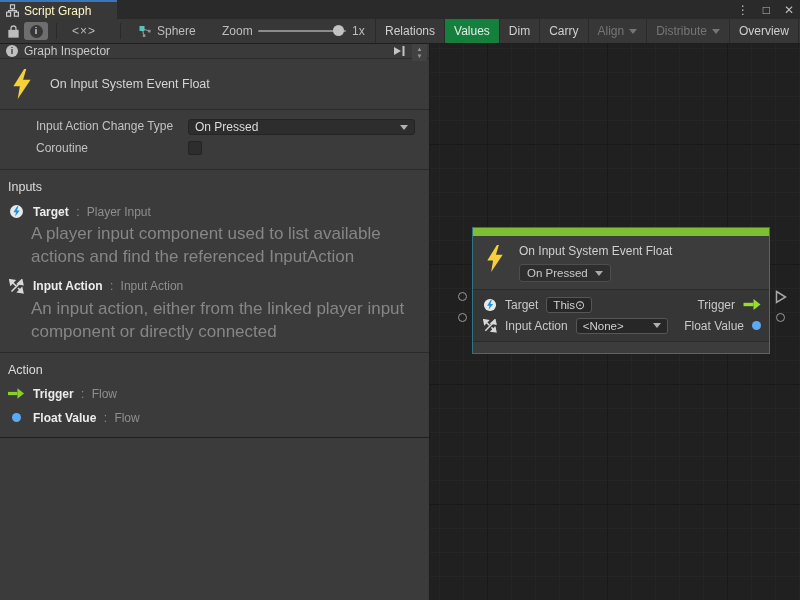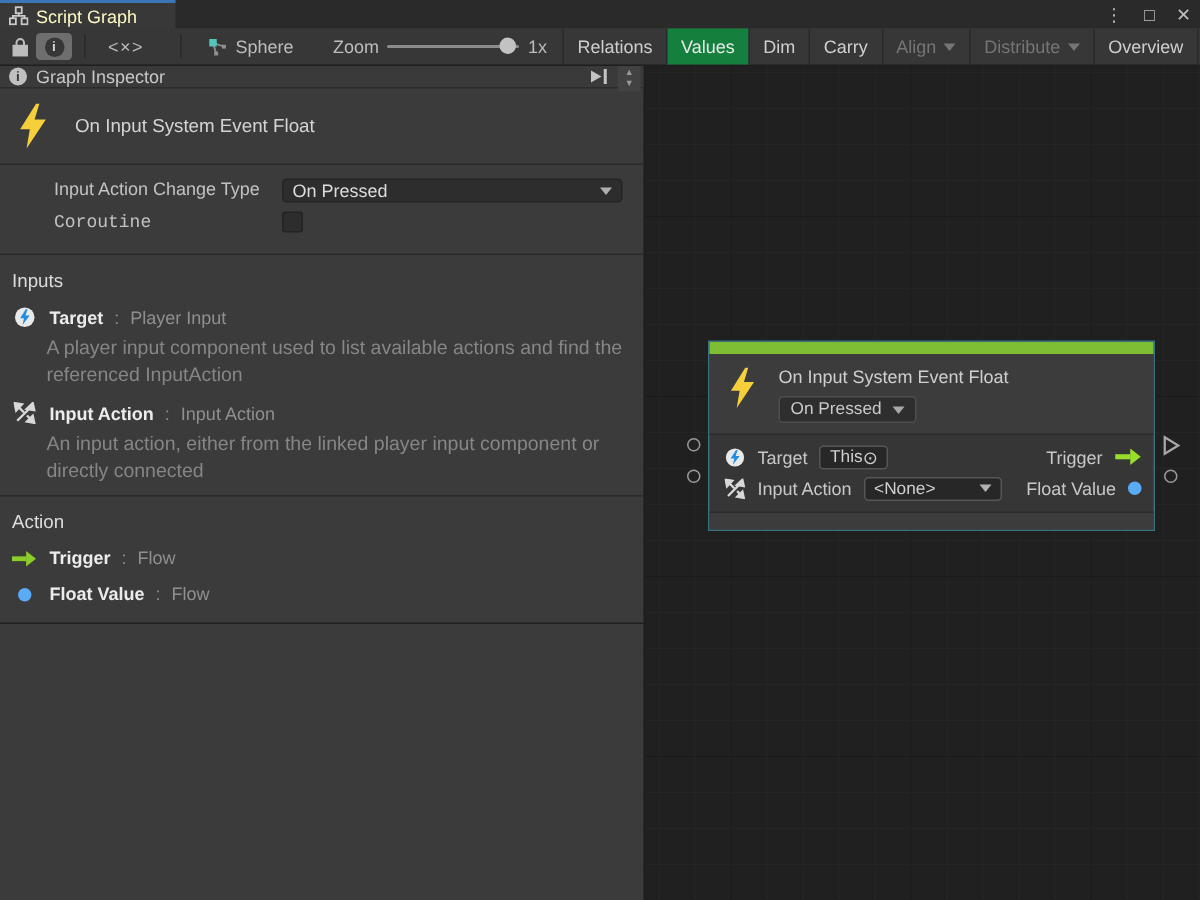--- a/index.html
+++ b/index.html
@@ -51,21 +51,21 @@
   .dropdown { flex:1 1 auto; height:16px; background:#2d2d2d; border:1px solid #242424; border-radius:3px;
               display:flex; align-items:center; padding:0 6px; margin-right:6px; }
   .dropdown-text { flex:1; font-size:12px; color:#dcdcdc; }
   .dd-caret { width:0; height:0; border-left:4px solid transparent; border-right:4px solid transparent; border-top:5px solid #b0b0b0; }
   .checkbox { width:14px; height:14px; background:#2d2d2d; border:1px solid #232323; border-radius:2px; }
 
   .section-heading { font-size:12.5px; color:#dcdcdc; padding:10px 8px 8px 8px; }
   .io-row { display:flex; align-items:center; gap:9px; padding:2px 8px; }
   .io-name { font-size:12px; font-weight:bold; color:#ececec; white-space:pre; }
   .io-type { font-size:12px; color:#8f8f8f; white-space:pre; }
-  .io-desc { font-size:13px; color:#868686; line-height:1.35; margin:2px 8px 8px 31px; max-width:392px; }
+  .io-desc { font-size:17px; color:#868686; line-height:1.35; margin:2px 8px 8px 31px; max-width:392px; }
   .section-divider { border-bottom:1px solid #2a2a2a; margin-top:6px; }
   .bottom-divider { border-bottom:1px solid #1f1f1f; margin-top:10px; }
   .io-icon-cell { width:16px; display:flex; justify-content:center; flex:0 0 auto; }
 
   .flow-arrow { display:inline-block; }
   .float-dot { width:9px; height:9px; border-radius:50%; background:#5aabf5; }
 
   
   #canvas { position:absolute; left:430px; top:44px; width:370px; height:556px;
     background-color:#202020;
@@ -212,21 +212,21 @@
   </div>
 
   <div class="fields">
     <div class="field-row">
       <span class="field-label">Input Action Change Type</span>
       <div class="dropdown">
         <span class="dropdown-text">On Pressed</span>
         <span class="dd-caret"></span>
       </div>
     </div>
-    <div class="field-row" style="margin-bottom:0;font-family:Liberation Mono, monospace;">
+    <div class="field-row" style="margin-bottom:0;">
       <span class="field-label">Coroutine</span>
       <div class="checkbox"></div>
     </div>
   </div>
 
   <div class="section-heading">Inputs</div>
 
   <div class="io-row">
     <div class="io-icon-cell">
       <svg width="15" height="15" viewBox="0 0 15 15">

